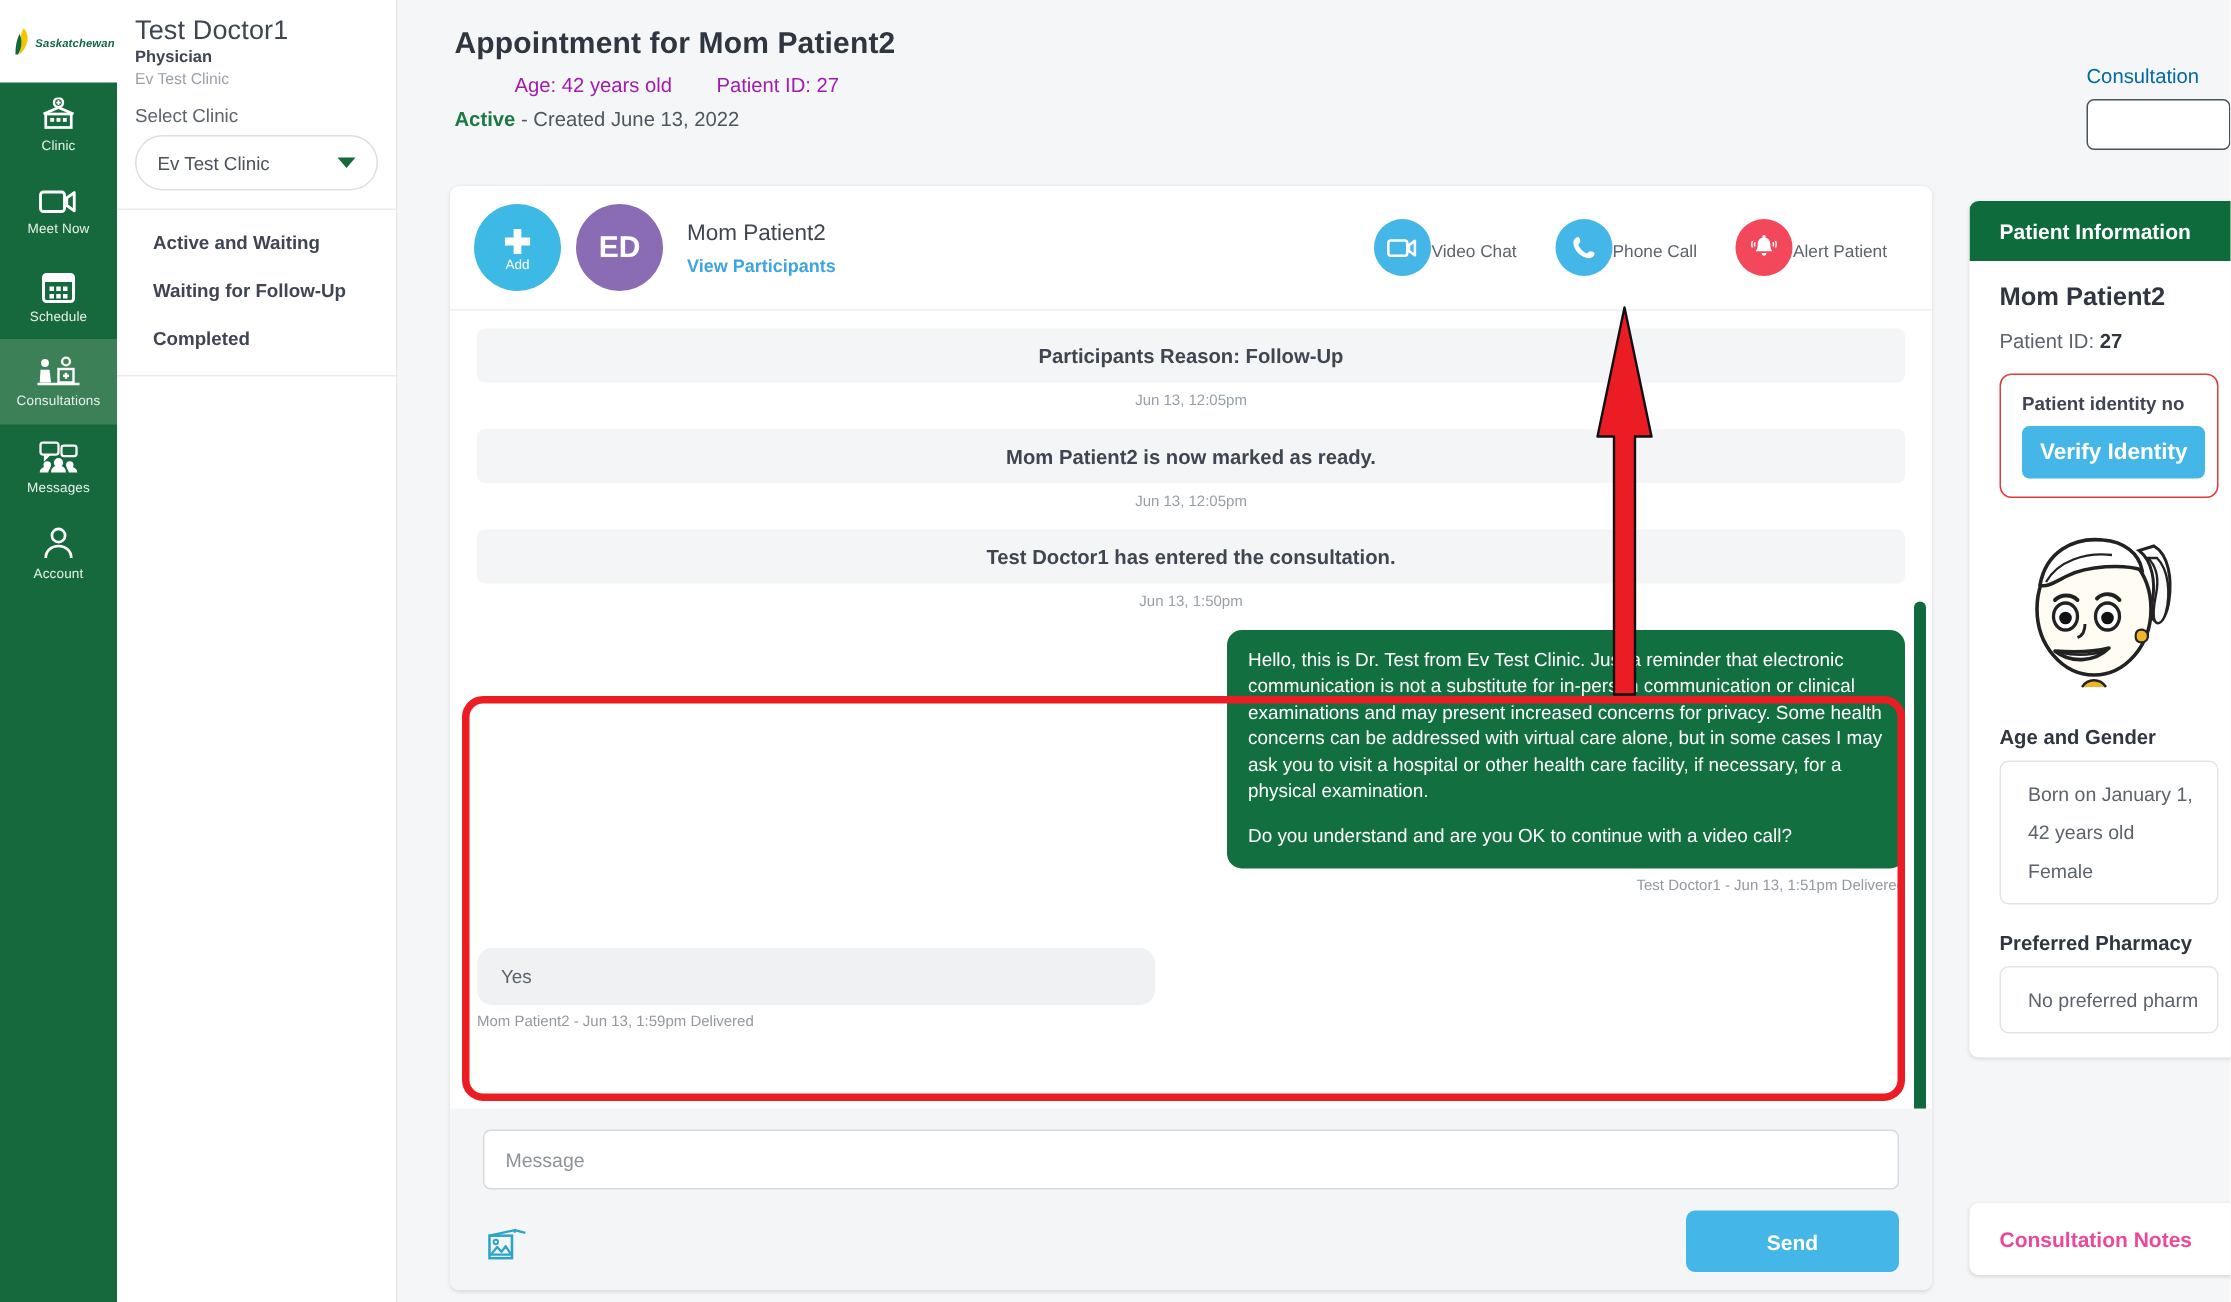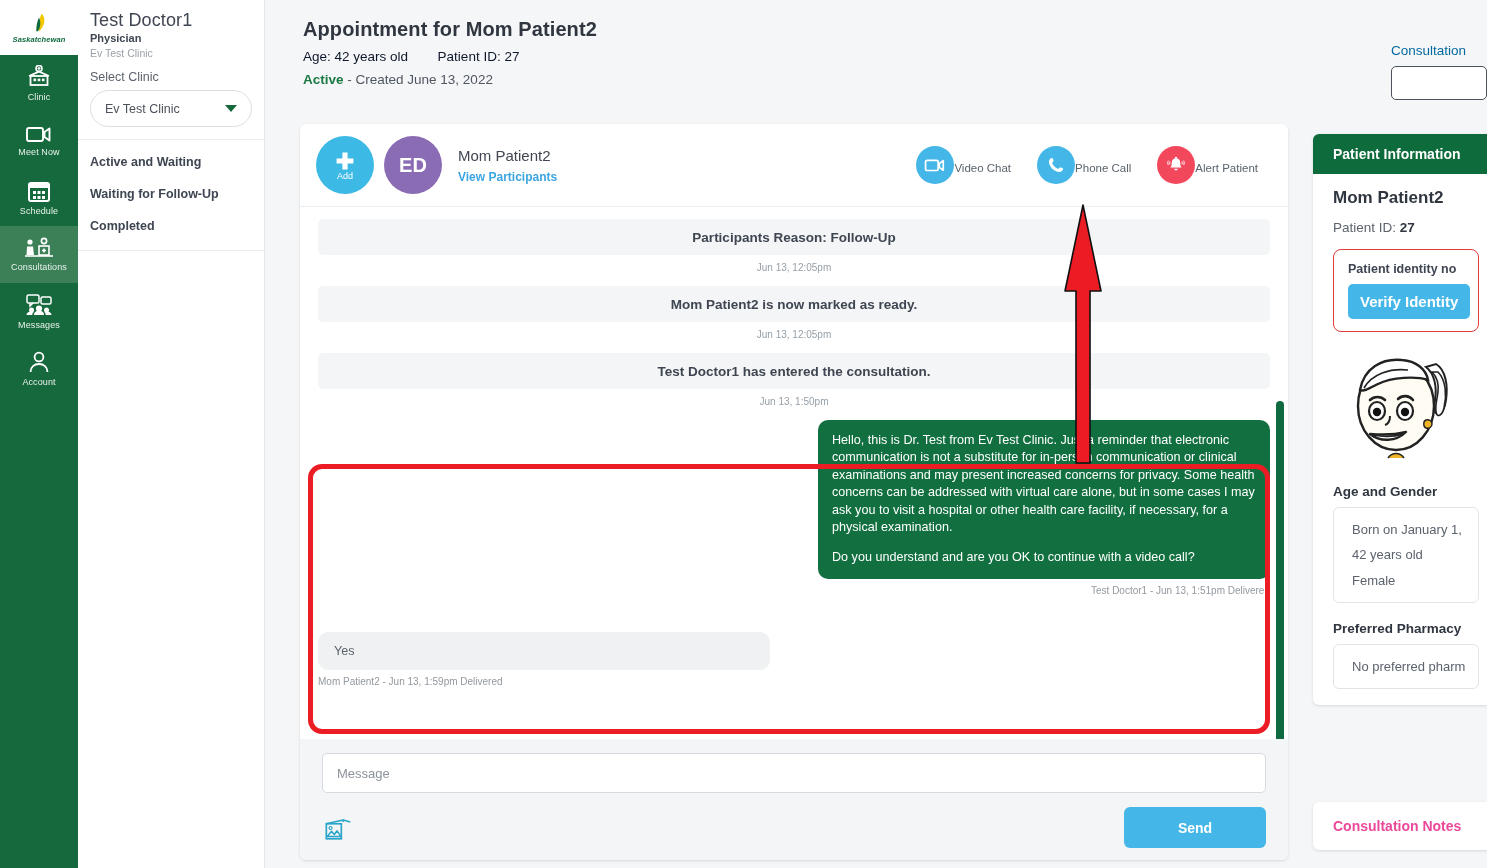--- a/index.html
+++ b/index.html
@@ -6,46 +6,46 @@
   html, body { margin:0; padding:0; }
   body {
     width:1487px; height:868px;
     font-family:"Liberation Sans", sans-serif;
     background:#ffffff; overflow:hidden; position:relative;
   }
   .app { display:flex; width:1487px; height:868px; position:relative; }
 
   
   .rail { width:78px; background:#16693c; display:flex; flex-direction:column; flex:0 0 78px; }
-  .logo-box { height:55px; background:#fff; display:flex; flex-direction:column; align-items:center; justify-content:center; }
+  .logo-box { height:55px; background:#fff; display:flex; flex-direction:row; align-items:center; justify-content:center; }
   .logo-mark { width:22px; height:22px; }
   .logo-text { font-size:7.5px; color:#0f6b3f; font-style:italic; font-weight:700; letter-spacing:.1px; margin-top:1px; }
   .rail-item { height:57px; display:flex; flex-direction:column; align-items:center; justify-content:center; gap:3px; color:#fff; cursor:pointer; }
   .rail-item.active { background:#3c8058; }
   .rail-item svg { display:block; }
   .rail-label { font-size:9px; color:#e8f1ec; letter-spacing:.1px; }
 
   
   .side { width:187px; flex:0 0 187px; background:#ffffff; border-right:1px solid #e4e6e8; }
   .side-head { padding:10px 12px 12px 12px; border-bottom:1px solid #e9ebed; }
   .doc-name { font-size:18px; color:#3f4652; letter-spacing:.1px; }
   .doc-role { font-size:11px; font-weight:700; color:#3f4652; margin-top:1px; }
   .doc-clinic { font-size:10.5px; color:#9aa1a9; margin-top:3px; }
   .sel-label { font-size:12.5px; color:#5b636d; margin-top:11px; }
   .sel-pill { margin-top:6px; height:37px; border:1px solid #dcdfe2; border-radius:20px; display:flex; align-items:center; padding:0 14px; background:#fff; cursor:pointer; }
   .sel-val { font-size:12.5px; color:#4b525b; flex:1; }
   .caret { width:0; height:0; border-left:6px solid transparent; border-right:6px solid transparent; border-top:7px solid #16693c; }
   .side-links { padding:6px 0 8px 0; border-bottom:1px solid #e9ebed; }
-  .side-link { padding:9px 12px; font-size:12.5px; font-weight:700; color:#3f4652; cursor:pointer; }
+  .side-link { padding:9px 24px; font-size:12.5px; font-weight:700; color:#3f4652; cursor:pointer; }
 
   
   .main { flex:1; background:#f5f6f7; position:relative; overflow:hidden; }
   .main-head { padding:18px 0 0 38px; }
   .page-title { font-size:20px; font-weight:700; color:#2f3640; letter-spacing:.1px; }
-  .sub-line { margin-top:8px; font-size:13.5px; color:#0f172a; }
+  .sub-line { margin-top:8px; font-size:13.5px; color:#a21caf;margin-left:40px; }
   .sub-line .gap { display:inline-block; width:22px; }
   .status-line { margin-top:8px; font-size:13.5px; color:#4e5660; }
   .status-active { color:#1b7a43; font-weight:700; }
 
   .top-right { position:absolute; top:43px; right:0; width:96px; }
   .tr-label { font-size:13.5px; color:#0369a1; white-space:nowrap; }
   .tr-input { margin-top:8px; height:34px; border:1px solid #4b525b; border-radius:5px; background:#fff; }
 
   
   .chat-card { position:absolute; left:300px; top:124px; width:988px; height:736px; background:#fff; border-radius:6px; box-shadow:0 1px 3px rgba(0,0,0,.12); overflow:hidden; }

